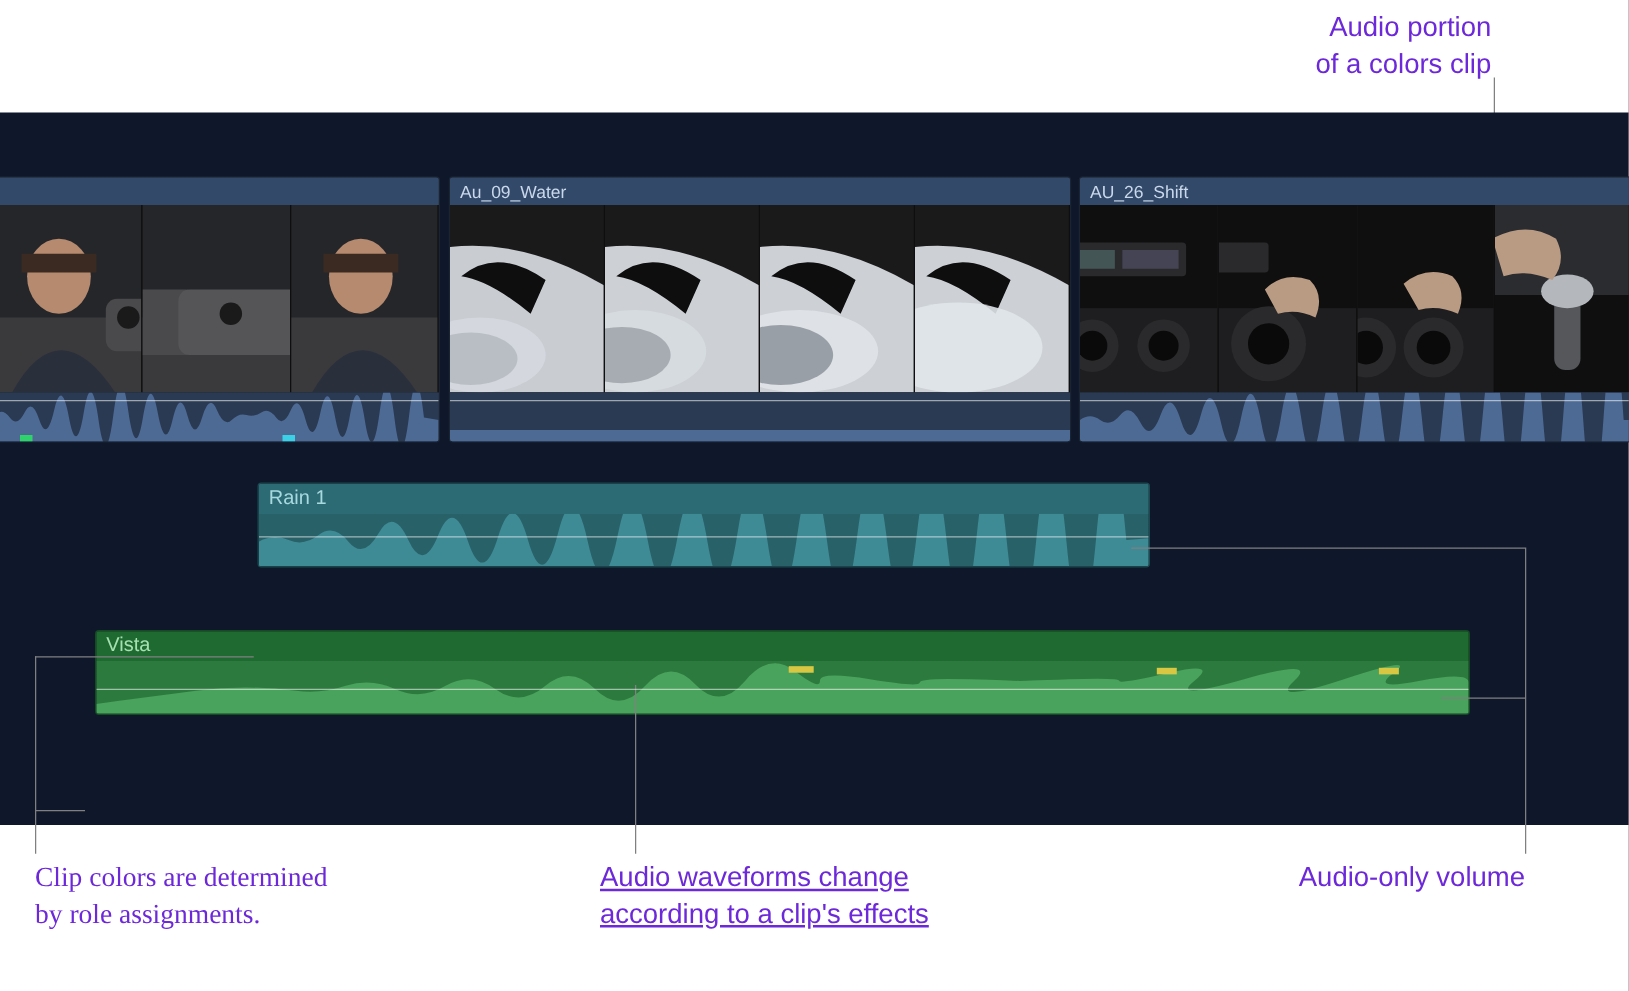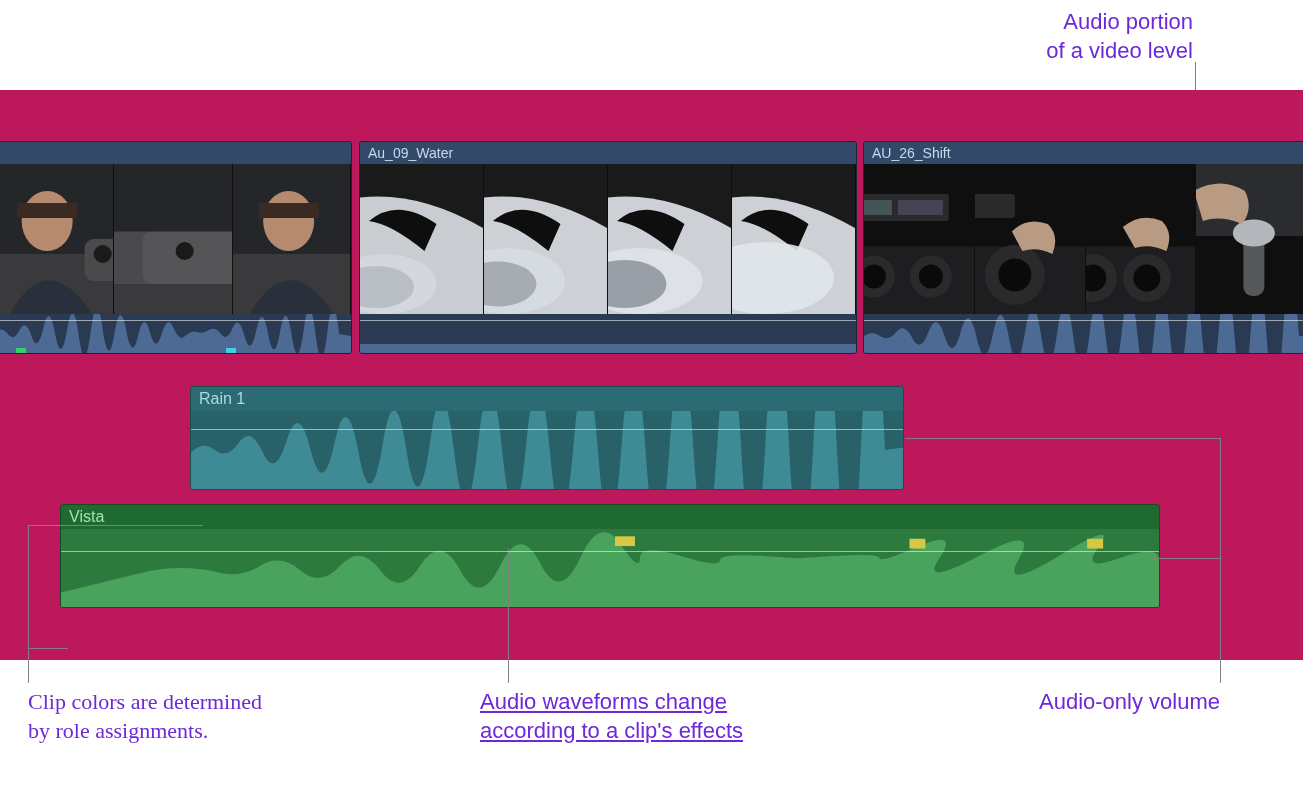--- a/index.html
+++ b/index.html
@@ -16,21 +16,21 @@
     font-size: 22px;
     color: #6d28d9;
     line-height: 1.3;
   }
   .timeline {
     position: absolute;
     left: 0;
     top: 90px;
     width: 1303px;
     height: 570px;
-    background: #be185d;
+    background: #0f172a;
   }
   .video-track {
     position: absolute;
     left: 0;
     top: 51px;
     width: 100%;
     height: 214px;
   }
   .video-clip {
     position: absolute;
@@ -79,23 +79,24 @@
   }
   .waveform-level {
     position: absolute;
     left: 0; right: 0;
     height: 1px;
     background: rgba(255,255,255,0.55);
     z-index: 2;
   }
   .audio-clip {
     position: absolute;
-    height: 104px;
+    height: 68px;
     border-radius: 3px;
     overflow: hidden;
+    margin-left: 16px;
   }
   .audio-clip .clip-title-row {
     height: 24px;
     padding: 3px 8px;
     font-size: 16px;
     white-space: nowrap;
   }
   .rain-clip {
     left: 190px;
     top: 296px;
@@ -135,21 +136,21 @@
     position:absolute;
     width:1px;
     background:#808080;
   }
 </style>
 </head>
 <body>
 
 <div class="callout" style="right:110px; top:8px; text-align:right;">
   <span>Audio portion</span><br>
-  <span>of a video level</span>
+  <span>of a colors clip</span>
 </div>
 <div class="vline" style="left:1195px; top:62px; height:240px;"></div>
 
 <div class="timeline">
 
   <div class="video-track">
 
     <div class="video-clip" style="left:-5px; width:357px;">
       <div class="clip-header"></div>
       <div class="video-thumbs">

